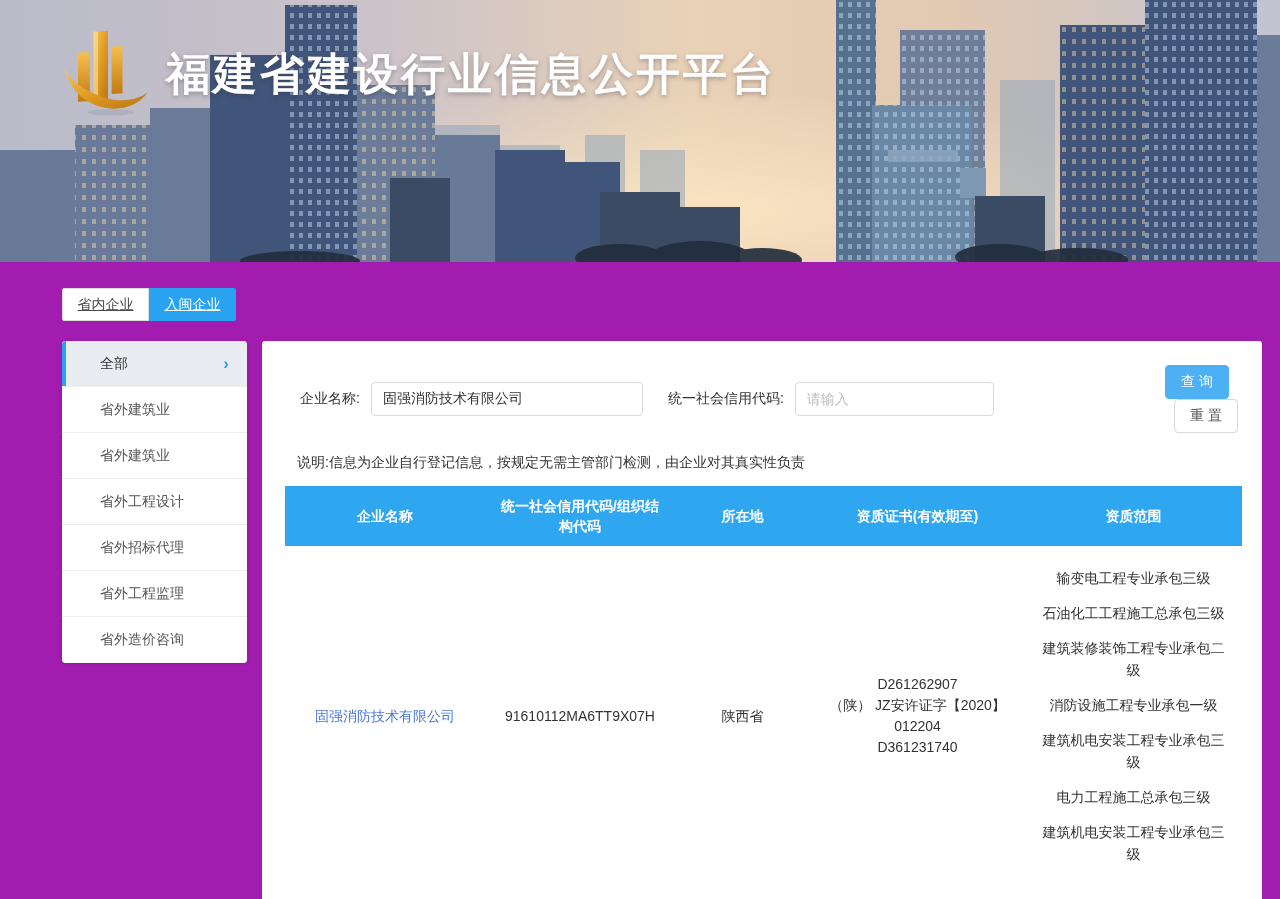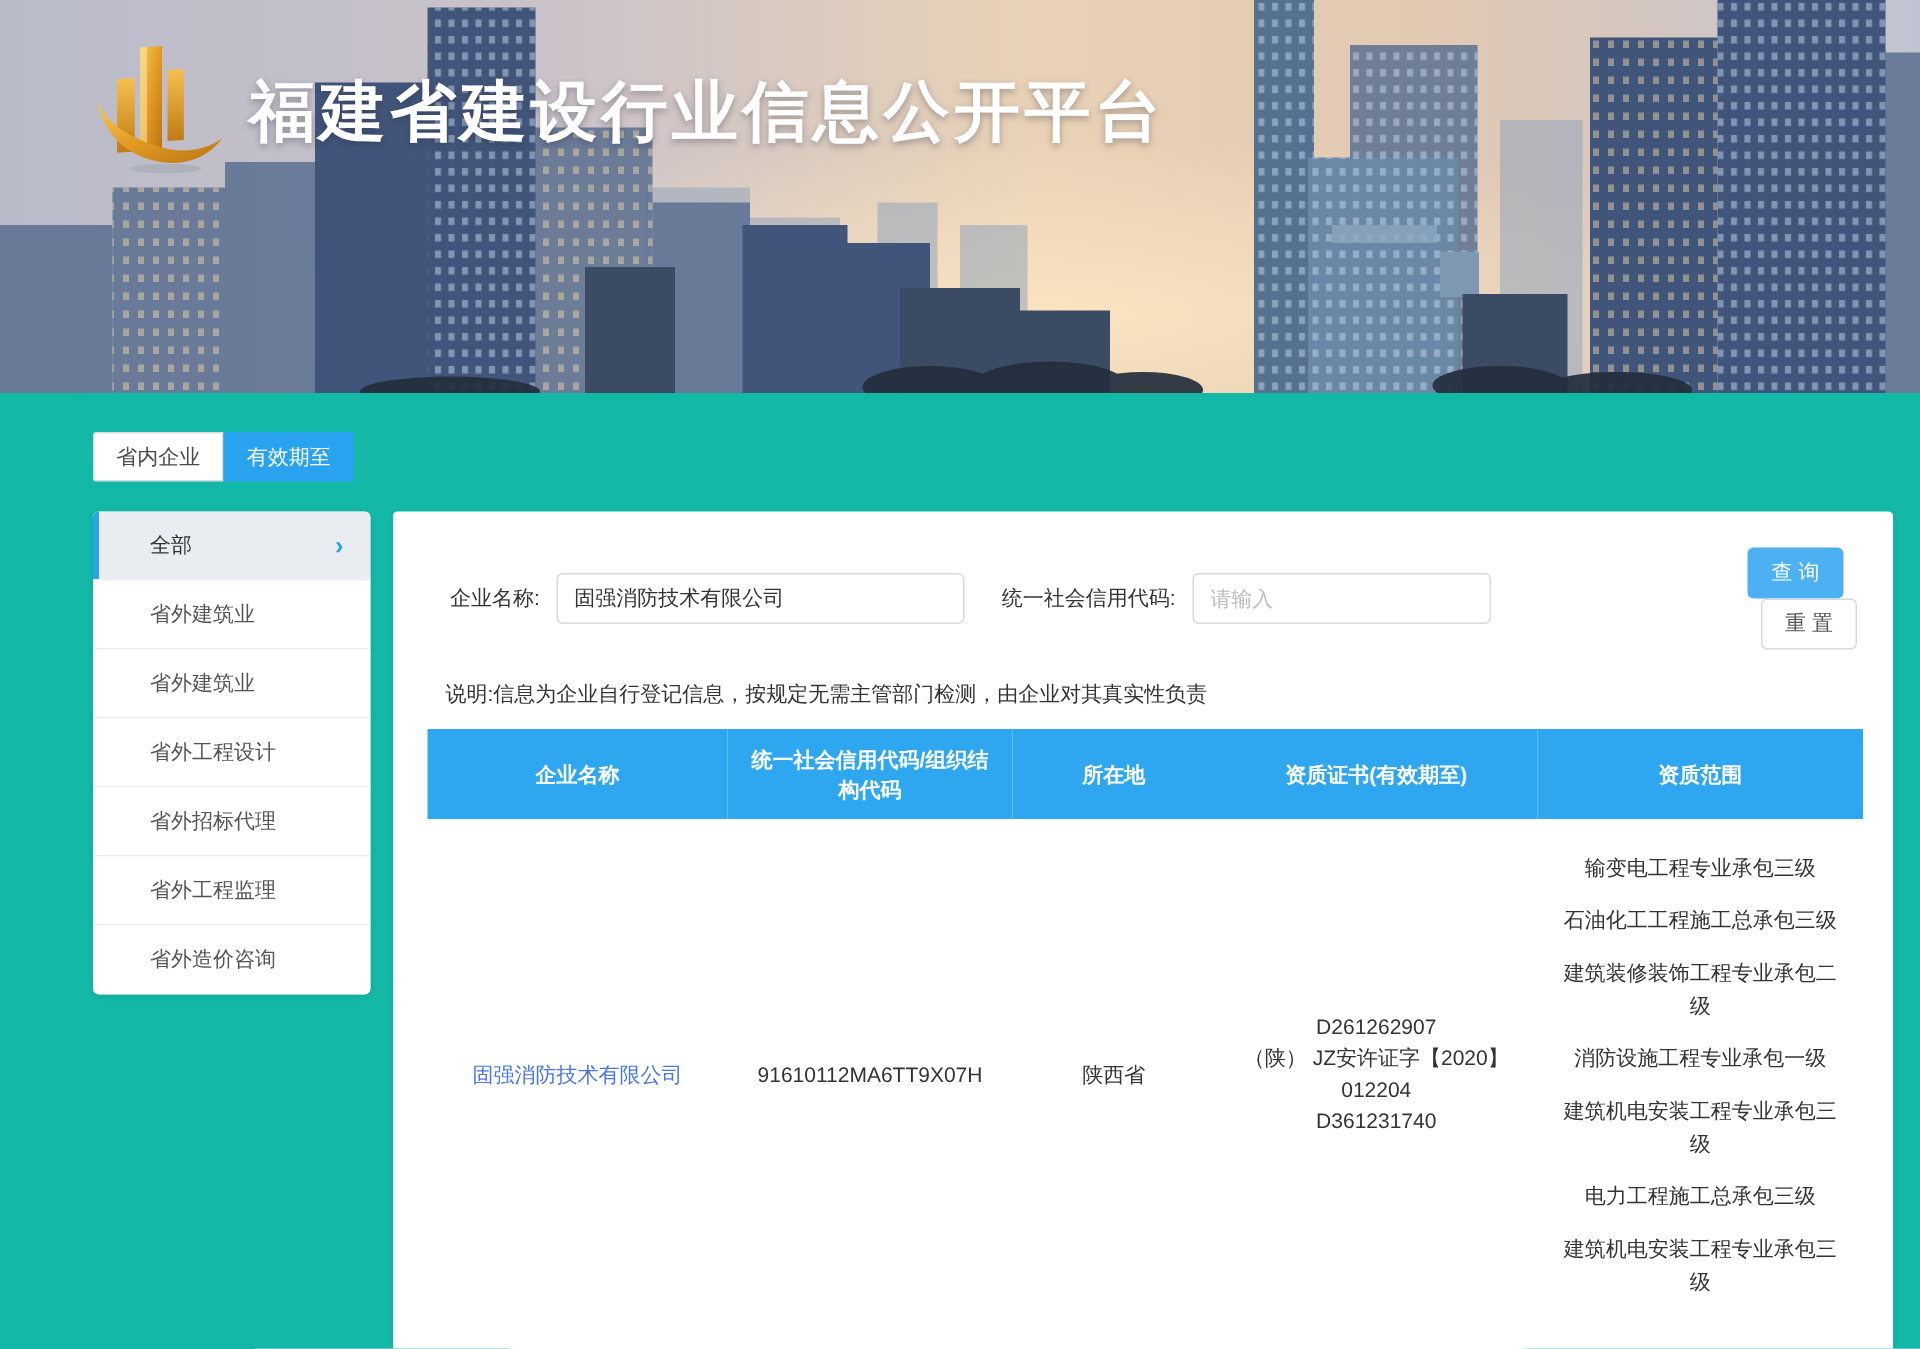--- a/index.html
+++ b/index.html
@@ -3,21 +3,21 @@
 <meta charset="utf-8">
 <style>
   * { margin:0; padding:0; box-sizing:border-box; }
   body {
     font-family: "Liberation Sans", "DejaVu Sans", sans-serif;
     background:#EFF1F4;
     width:1280px; height:899px;
     overflow:hidden;
     color:#333;
   }
-  .page { width:1280px; height:899px; background:#14b8a6; }
+  .page { width:1280px; height:899px; background:#a21caf; }
 
   
   .header { position:relative; width:1280px; height:262px; overflow:hidden; background:#C8C3C8; }
   .header svg.sky { position:absolute; inset:0; display:block; }
   .brand { position:absolute; left:58px; top:14px; display:flex; align-items:center; z-index:3; }
   .brand .logo { width:100px; height:104px; }
   .brand .title {
     font-size:44px; font-weight:bold; color:#FFFFFF;
     letter-spacing:3px; margin-left:8px; margin-top:16px;
     text-shadow:0 2px 5px rgba(40,40,60,.35);
@@ -29,21 +29,21 @@
     flex:1; display:flex; align-items:center; justify-content:center;
     color:#FDFEFF; font-size:17px; font-weight:600; cursor:pointer; letter-spacing:1px;
   }
   .nav-tab.active { background:#55B3F3; }
 
   
   .content { width:1200px; margin-left:62px; }
   .subtabs { display:flex; margin-top:26px; height:33px; }
   .subtab {
     min-width:87px; padding:0 8px; display:flex; align-items:center; justify-content:center;
-    font-size:14px; cursor:pointer;
+    font-size:14px; cursor:pointer;text-decoration:underline;
   }
   .subtab.plain { background:#FFFFFF; border:1px solid #DCDCDC; color:#4A4A4A; border-radius:2px 0 0 2px; }
   .subtab.active { background:#29A3EF; color:#FFFFFF; border-radius:0 2px 2px 0; }
 
   .body-row { display:flex; margin-top:20px; align-items:flex-start; }
 
   
   .sidebar {
     width:187px; background:#FFFFFF; border-radius:4px;
     box-shadow:0 1px 4px rgba(0,0,0,.10); overflow:hidden;
@@ -218,21 +218,21 @@
       </svg>
       <div class="title">福建省建设行业信息公开平台</div>
     </div>
   </div>
 
 
   <div class="content">
 
     <div class="subtabs">
       <div class="subtab plain">省内企业</div>
-      <div class="subtab active">有效期至</div>
+      <div class="subtab active">入闽企业</div>
     </div>
 
     <div class="body-row">
 
       <div class="sidebar">
         <div class="side-item active">
           <span>全部</span>
           <span class="chev">›</span>
         </div>
         <div class="side-item">

